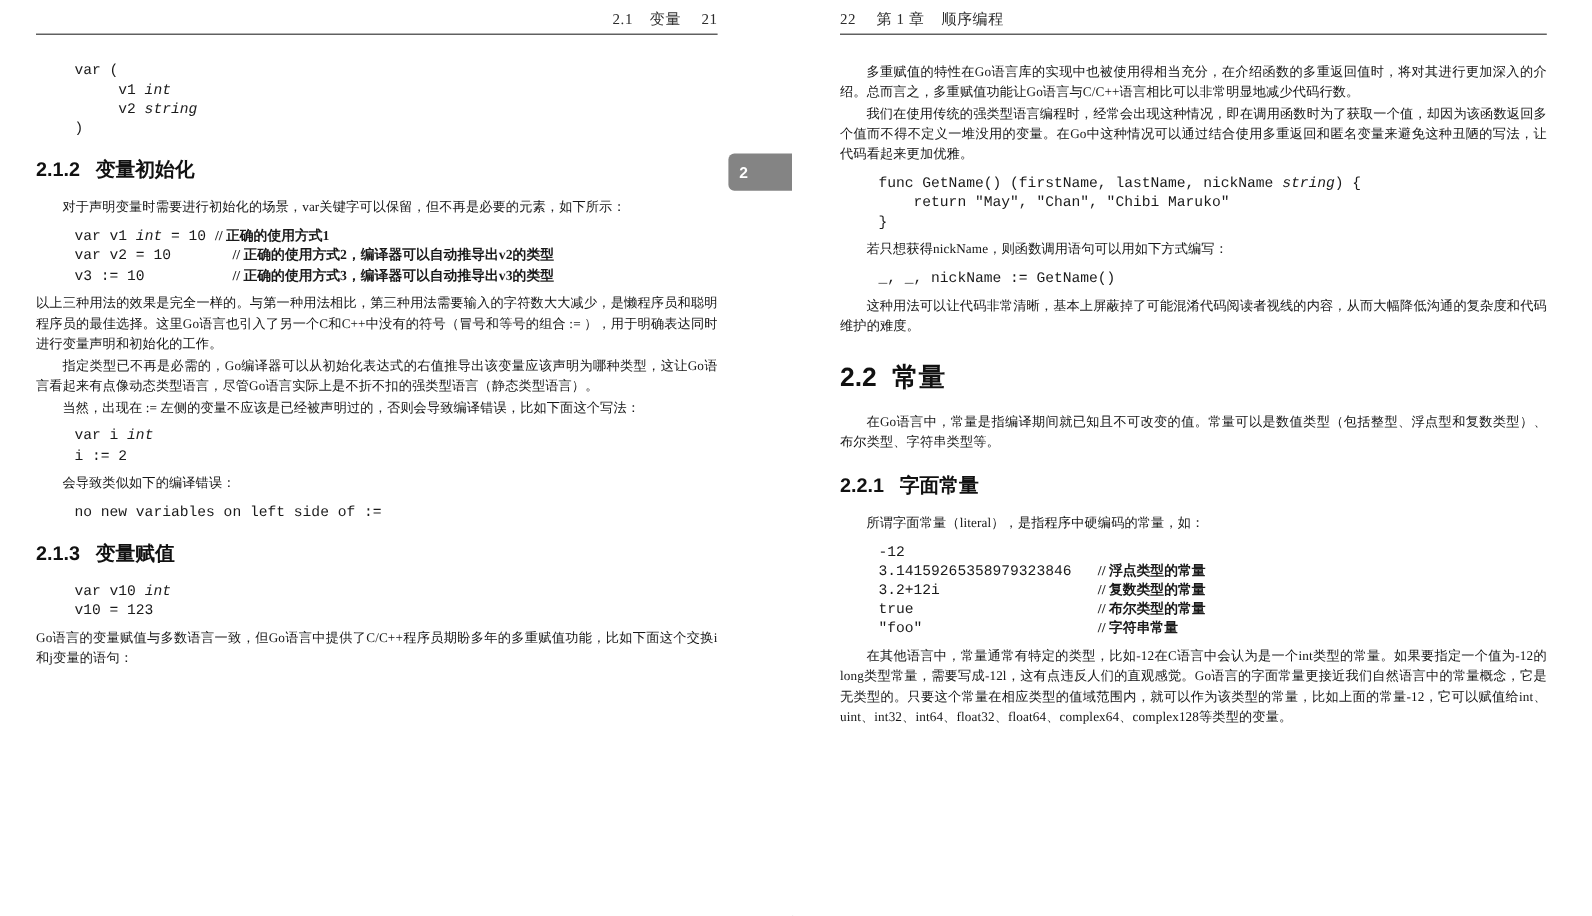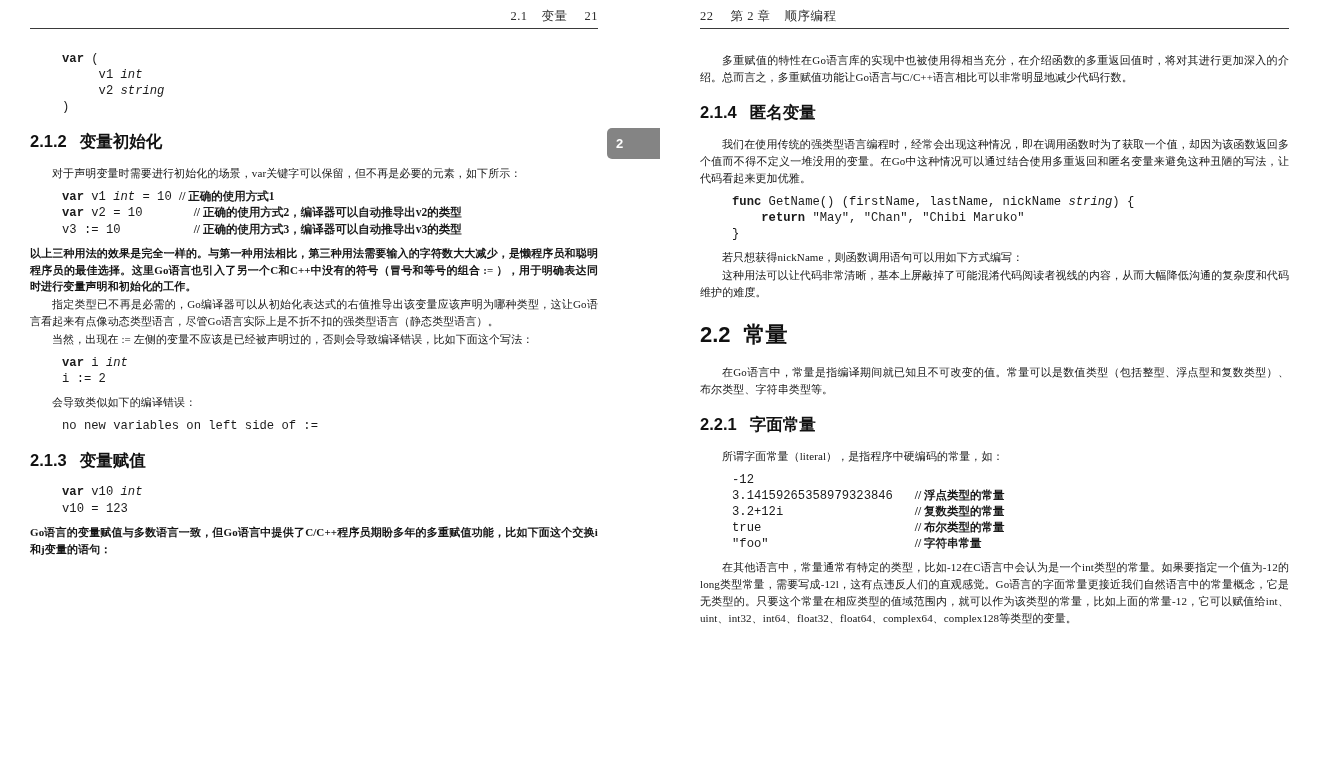--- a/index.html
+++ b/index.html
@@ -100,34 +100,34 @@
   p.body {
     font-size: 11px;
     line-height: 1.54;
     margin: 0 0 1px 0;
     text-align: justify;
     text-justify: inter-ideograph;
     text-indent: 2em;
     color: #151515;
     letter-spacing: .1px;
   }
-  p.body.noindent { text-indent: 0; font-weight: bold; }
+  p.body.noindent { text-indent: 0; }
 
   
   pre.code {
     font-family: "Liberation Mono", "DejaVu Sans Mono", monospace;
     font-size: 12.2px;
     line-height: 1.32;
     margin: 9px 0 10px 0;
     padding-left: 32px;
     white-space: pre;
     color: #1a1a1a;
   }
   pre.code.tight { margin: 7px 0 7px 0; }
-  pre.code .kw { font-weight: bold; }
+  pre.code .kw { font-weight: normal; }
   pre.code .ty { font-style: italic; }
   pre.code .cmt {
     font-family: "Liberation Serif", "DejaVu Serif", serif;
     font-weight: bold;
     font-size: 11.5px;
   }
   .codeline { display: block; }
 </style>
 </head>
 <body>
@@ -170,34 +170,34 @@
 
   <div class="gutter"></div>
 
   <div class="chapter-tab">
     <span>2</span>
   </div>
 
   <div class="page page-right">
 
     <div class="runhead">
-      <span>22</span><span class="sep-wide"></span><span>第 2 章</span><span class="sep"></span><span>顺序编程</span>
+      <span>22</span><span class="sep-wide"></span><span>第 1 章</span><span class="sep"></span><span>顺序编程</span>
     </div>
     <hr class="rule">
 
     <p class="body" style="margin-top:23px;">多重赋值的特性在Go语言库的实现中也被使用得相当充分，在介绍函数的多重返回值时，将对其进行更加深入的介绍。总而言之，多重赋值功能让Go语言与C/C++语言相比可以非常明显地减少代码行数。</p>
 
-    <h3 class="sub"><span class="num">2.1.4</span><span>匿名变量</span></h3>
 
     <p class="body">我们在使用传统的强类型语言编程时，经常会出现这种情况，即在调用函数时为了获取一个值，却因为该函数返回多个值而不得不定义一堆没用的变量。在Go中这种情况可以通过结合使用多重返回和匿名变量来避免这种丑陋的写法，让代码看起来更加优雅。</p>
 
     <pre class="code tight"><span class="codeline"><span class="kw">func</span> GetName() (firstName, lastName, nickName <span class="ty">string</span>) {</span><span class="codeline">    <span class="kw">return</span> "May", "Chan", "Chibi Maruko"</span><span class="codeline">}</span></pre>
 
     <p class="body">若只想获得nickName，则函数调用语句可以用如下方式编写：</p>
 
+    <pre class="code tight">_, _, nickName := GetName()</pre>
 
     <p class="body">这种用法可以让代码非常清晰，基本上屏蔽掉了可能混淆代码阅读者视线的内容，从而大幅降低沟通的复杂度和代码维护的难度。</p>
 
     <h2 class="sec"><span class="num">2.2</span><span>常量</span></h2>
 
     <p class="body">在Go语言中，常量是指编译期间就已知且不可改变的值。常量可以是数值类型（包括整型、浮点型和复数类型）、布尔类型、字符串类型等。</p>
 
     <h3 class="sub"><span class="num">2.2.1</span><span>字面常量</span></h3>
 
     <p class="body">所谓字面常量（literal），是指程序中硬编码的常量，如：</p>

